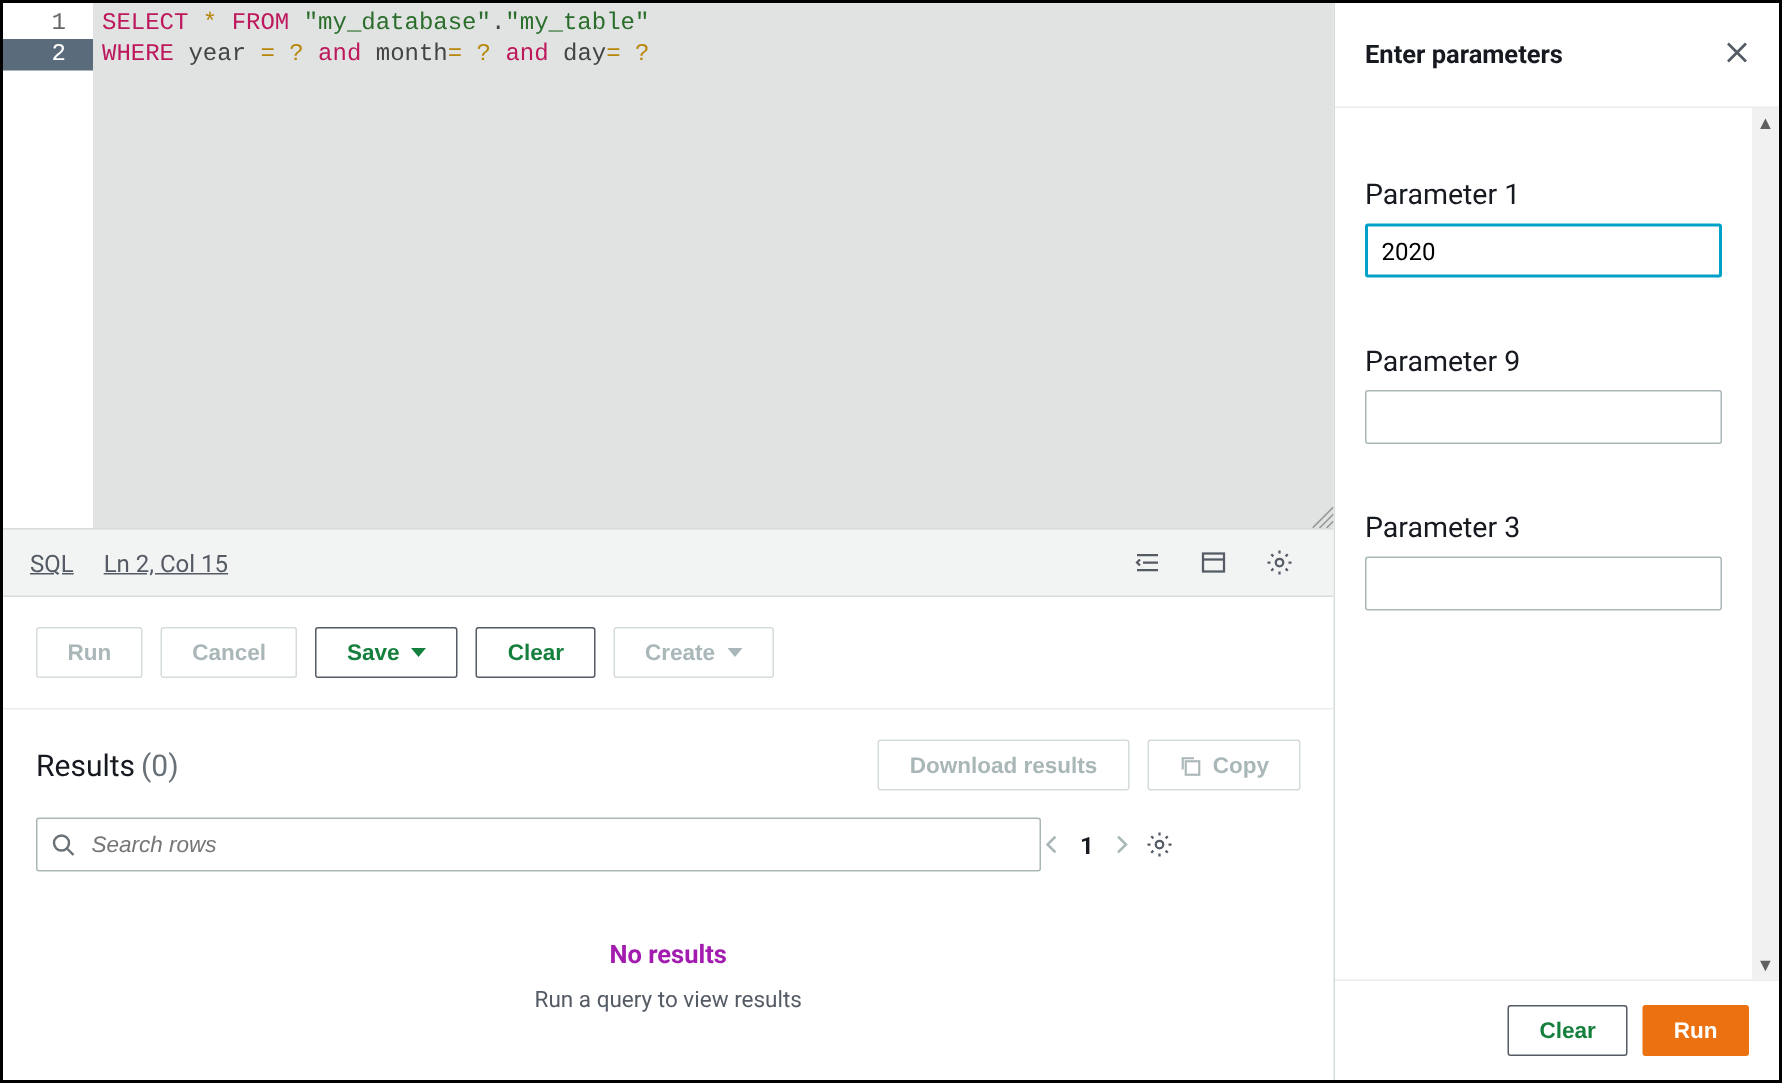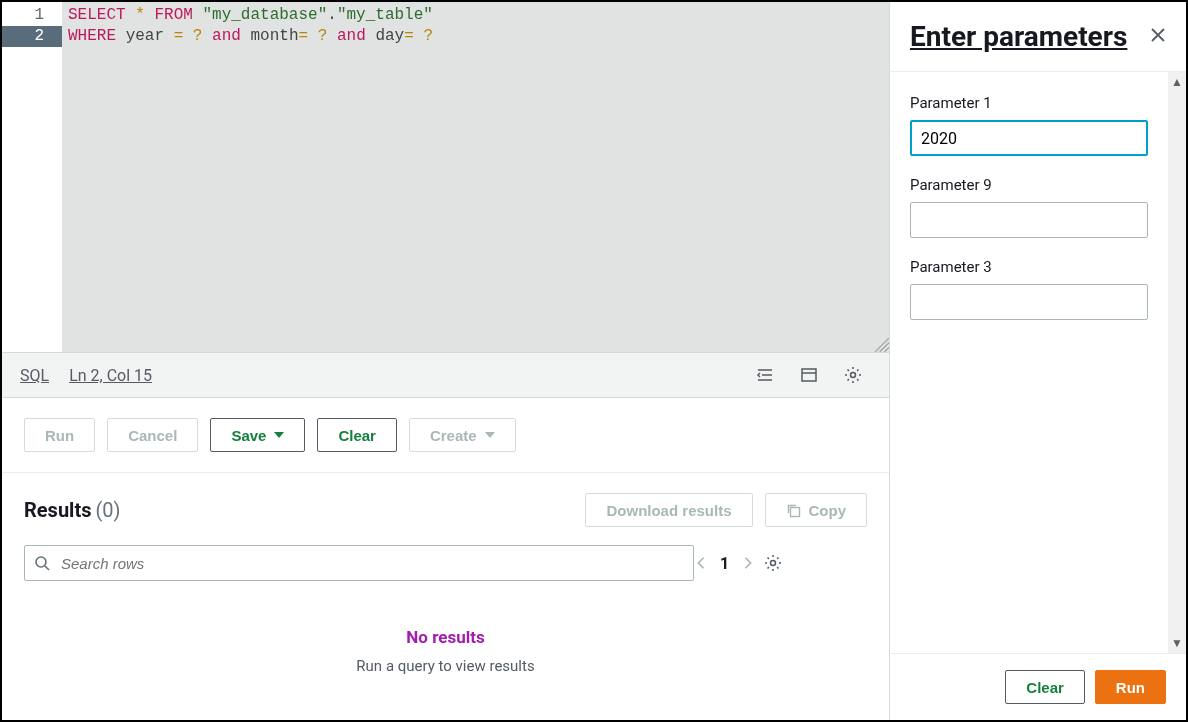--- a/index.html
+++ b/index.html
@@ -20,40 +20,40 @@
 .statusbar .left { display: flex; gap: 20px; font-size: 16px; color: #545b64; text-decoration: underline; }
 .statusbar .right { margin-left: auto; display: flex; gap: 8px; }
 .icon-btn { width: 36px; height: 36px; display: flex; align-items: center; justify-content: center; cursor: pointer; color: #545b64; border-radius: 2px; }
 .toolbar { padding: 20px 22px; display: flex; gap: 12px; border-bottom: 1px solid #eaeded; }
 .btn { height: 34px; padding: 0 20px; border: 1px solid #545b64; background: #fff; border-radius: 2px; font-size: 15px; font-weight: 700; color: #15803d; cursor: pointer; display: inline-flex; align-items: center; gap: 8px; }
 .btn.disabled { border-color: #d5dbdb; color: #aab7b8; cursor: default; }
 .btn.primary { background: #ec7211; border-color: #ec7211; color: #fff; }
 .caret { width: 0; height: 0; border-left: 5px solid transparent; border-right: 5px solid transparent; border-top: 6px solid currentColor; display: inline-block; }
 .results { flex: 1; display: flex; flex-direction: column; padding: 20px 22px; overflow: hidden; }
 .results-head { display: flex; align-items: center; margin-bottom: 18px; }
-.results-title { font-size: 20px; font-weight: 700; }
+.results-title { font-size: 20px; font-weight: 400; }
 .results-count { font-size: 20px; color: #687078; margin-left: 4px; }
 .results-actions { margin-left: auto; display: flex; gap: 12px; }
 .search-row { display: flex; align-items: center; margin-bottom: 16px; }
 .search-box { flex: 1; position: relative; max-width: 670px; }
 .search-box svg { position: absolute; left: 10px; top: 50%; transform: translateY(-50%); color: #687078; }
 .search-input { width: 100%; height: 36px; border: 1px solid #aab7b8; border-radius: 2px; padding: 0 10px 0 36px; font-size: 15px; font-style: italic; color: #687078; }
 .pager { display: flex; align-items: center; gap: 12px; color: #687078; }
 .pager .num { font-weight: 700; color: #16191f; font-size: 16px; }
 .pager-arrow { cursor: pointer; color: #aab7b8; }
 .no-results { text-align: center; padding: 30px 0; }
 .no-results-title { font-size: 17px; font-weight: 700; color: #a21caf; margin-bottom: 10px; }
 .no-results-sub { font-size: 15px; color: #545b64; }
 .panel { width: 296px; display: flex; flex-direction: column; background: #fff; }
 .panel-head { height: 70px; display: flex; align-items: center; padding: 0 20px; border-bottom: 1px solid #eaeded; }
-.panel-title { font-size: 28px; font-weight: 700; text-decoration: underline; }
+.panel-title { font-size: 17px; font-weight: 700; }
 .panel-close { margin-left: auto; cursor: pointer; color: #545b64; }
 .panel-body { flex: 1; overflow-y: auto; padding: 22px 20px; position: relative; }
 .panel-body-inner { display: flex; flex-direction: column; gap: 20px; }
-.param-group label { display: block; font-size: 15px; margin-bottom: 8px; }
+.param-group label { display: block; font-size: 19px; margin-bottom: 8px; margin-top: 24px; }
 .param-input { width: 100%; height: 36px; border: 1px solid #aab7b8; border-radius: 2px; padding: 0 10px; font-size: 16px; font-family: inherit; }
 .param-input.focused { border: 2px solid #00a1c9; padding: 0 9px; }
 .panel-foot { border-top: 1px solid #eaeded; padding: 16px 20px; display: flex; justify-content: flex-end; gap: 10px; }
 .scroll-indicator { width: 18px; background: #f1f1f1; display: flex; flex-direction: column; justify-content: space-between; align-items: center; padding: 3px 0; }
 .scroll-arrow { color: #606060; font-size: 12px; }
 .panel-wrap { display: flex; flex: 1; min-height: 0; }
 </style>
 </head>
 <body>
 

